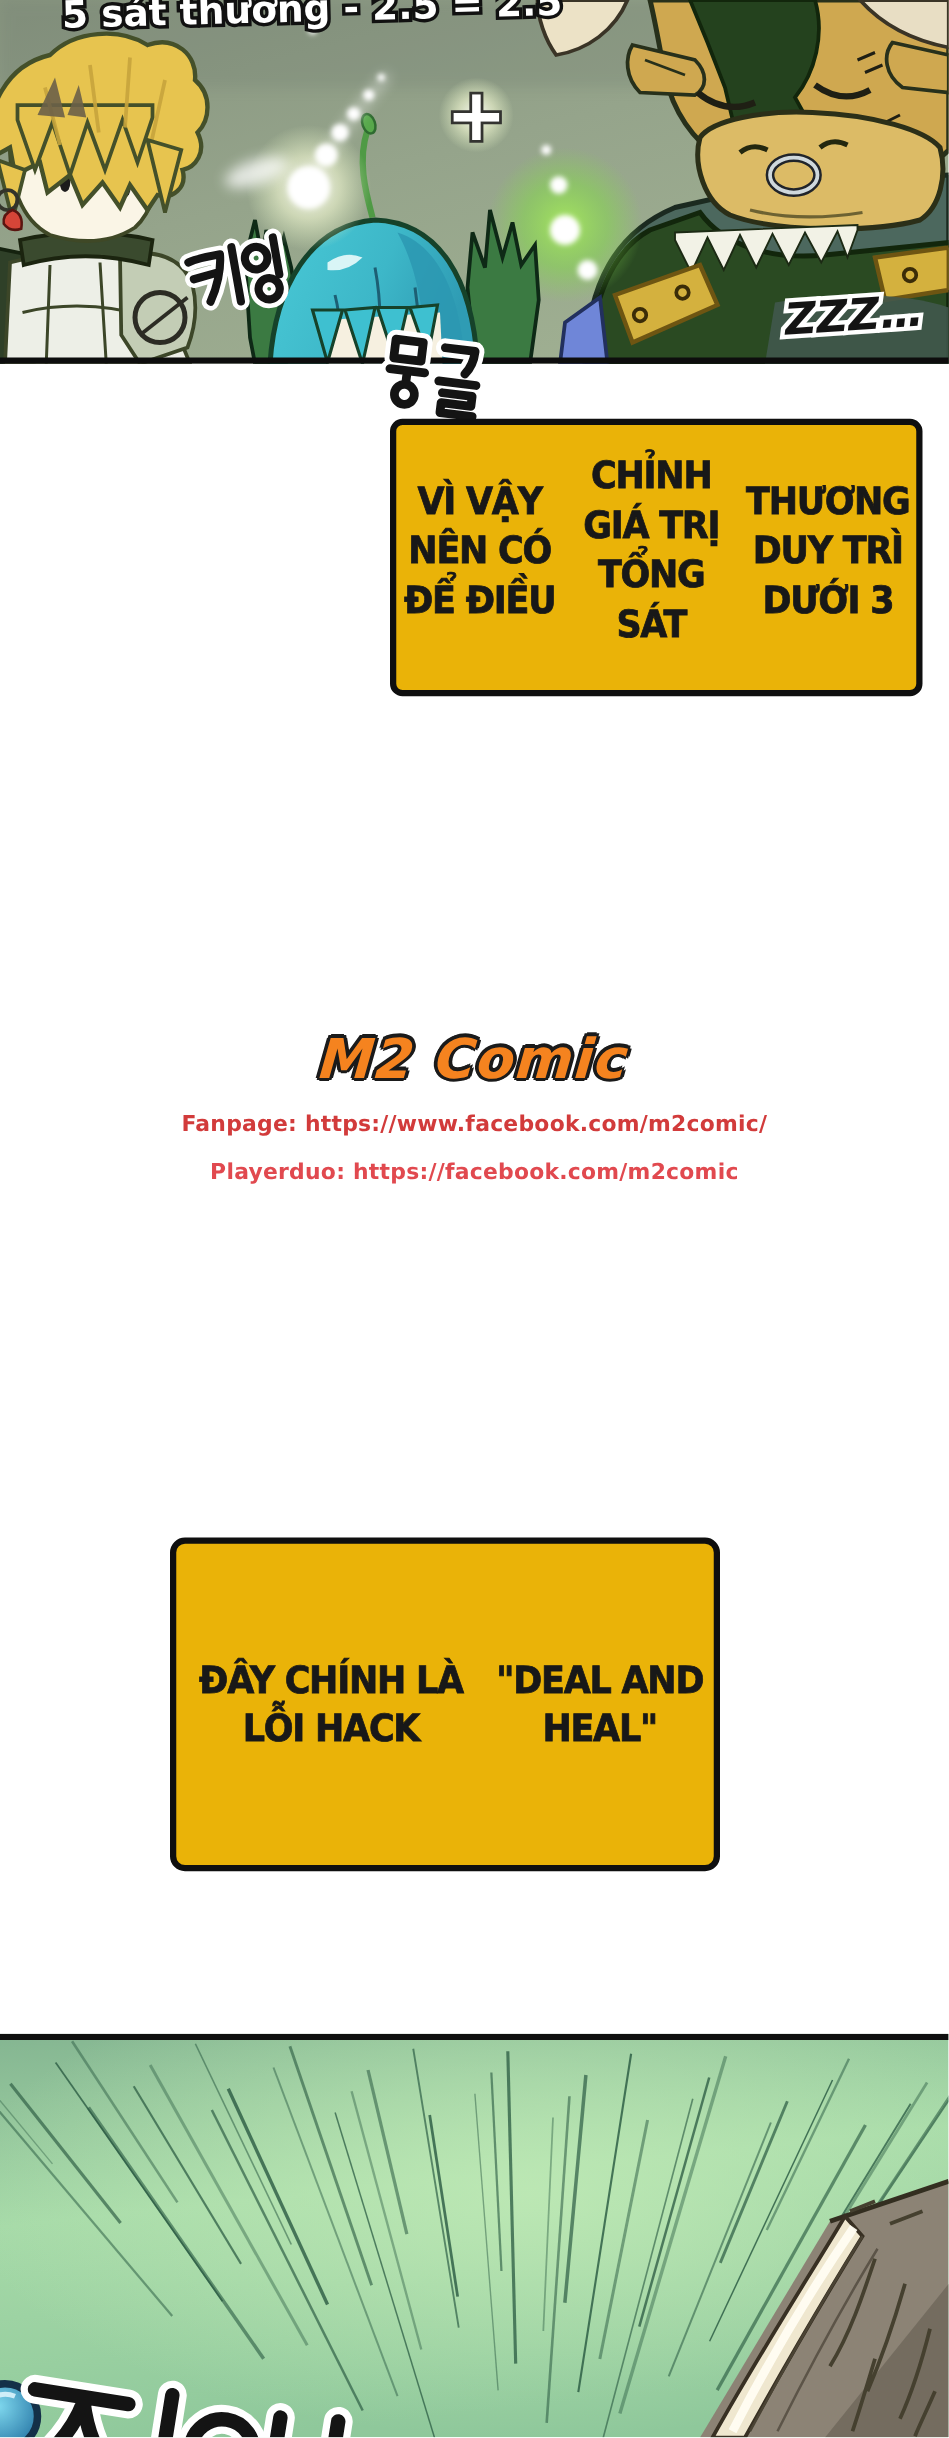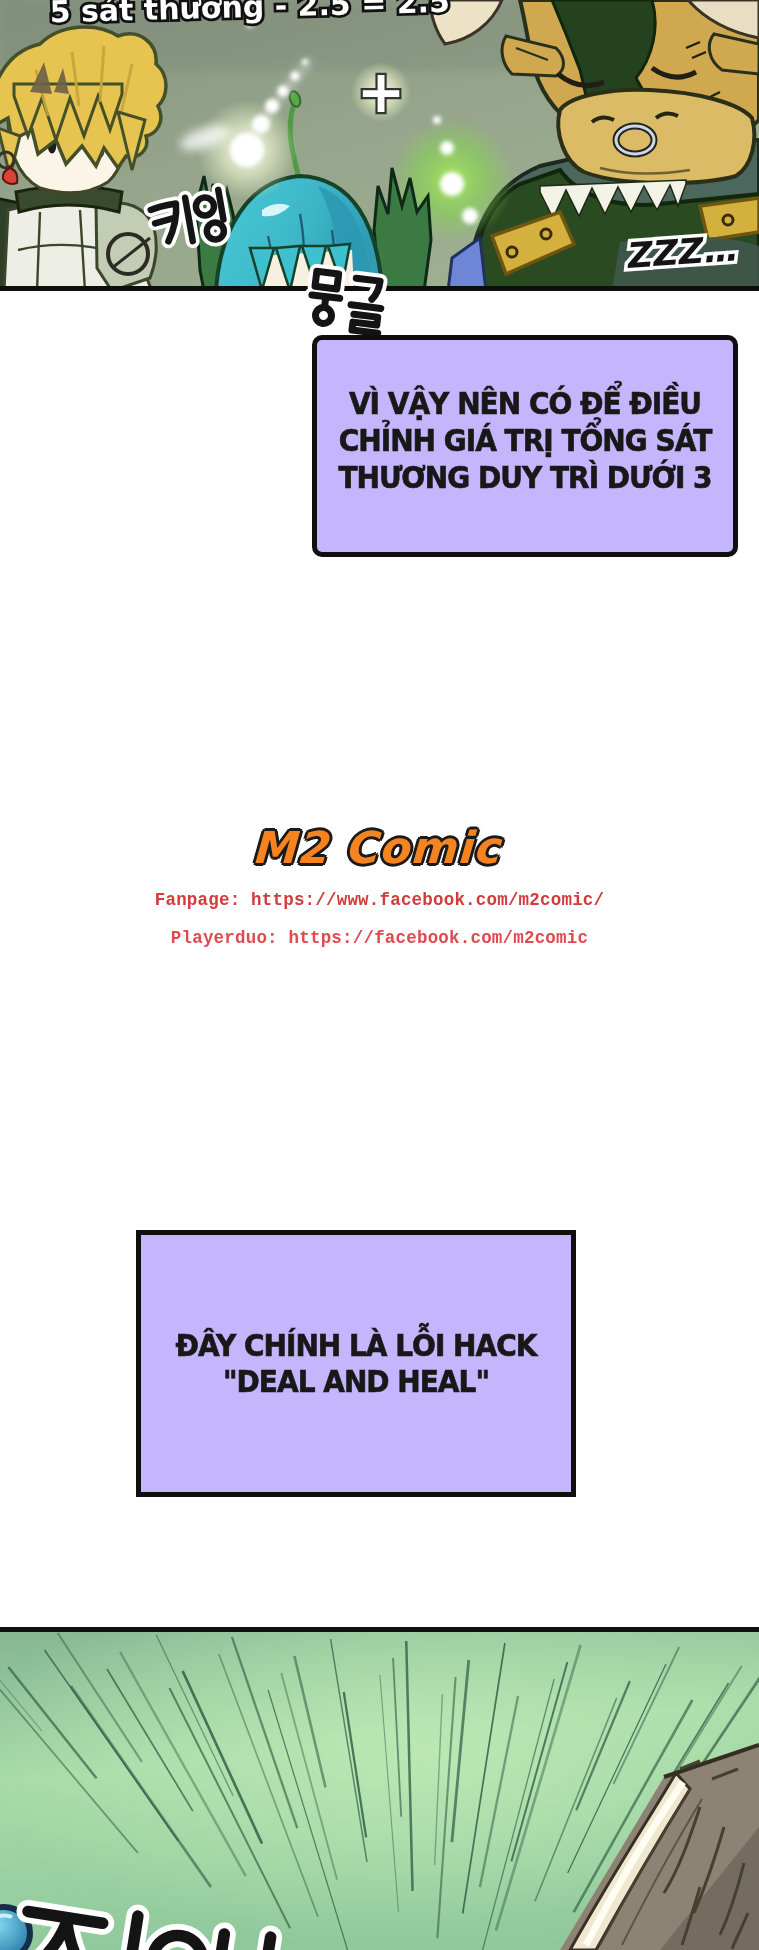--- a/index.html
+++ b/index.html
@@ -6,37 +6,37 @@
   body{width:759px;height:1950px;position:relative;overflow:hidden;
        font-family:"DejaVu Sans",sans-serif;}
   .page{position:absolute;inset:0;width:759px;height:1950px;background:#fff;overflow:hidden;}
 
   .top-panel{position:absolute;top:0;left:0;width:759px;height:291px;}
   .bottom-panel{position:absolute;top:1627px;left:0;width:759px;height:323px;}
   .top-panel svg,.bottom-panel svg{display:block;}
 
   .sfx-mungle{position:absolute;left:303px;top:268px;width:100px;height:74px;transform:rotate(7deg);}
 
-  .speech-box{position:absolute;background:#c4b5fd;border:5px solid #0f0f0f;
-      display:flex;flex-direction:column;align-items:center;justify-content:center;
+  .speech-box{position:absolute;background:#eab308;border:5px solid #0f0f0f;
+      display:flex;flex-direction:row;align-items:center;justify-content:center;
       text-align:center;color:#181818;}
   .box1{left:312px;top:335px;width:426px;height:222px;border-radius:10px;padding-bottom:12px;box-sizing:border-box;}
-  .box2{left:136px;top:1230px;width:440px;height:267px;border-radius:0;box-sizing:border-box;}
+  .box2{left:136px;top:1230px;width:440px;height:267px;border-radius:12px;box-sizing:border-box;}
   .speech-box p{margin:0;font-weight:bold;letter-spacing:-1px;transform:scaleY(1.07);
       -webkit-text-stroke:0.6px #181818;}
   .box1 p{font-size:28px;line-height:37px;}
   .box2 p{font-size:28px;line-height:36px;}
 
   .logo{position:absolute;top:820px;left:0;width:759px;text-align:center;
       font-size:44px;line-height:56px;font-weight:bold;font-style:italic;
       color:#F5831F;letter-spacing:1px;transform:skewX(-5deg);
       text-shadow:-2px -2px 0 #1b1b1b, 2px -2px 0 #1b1b1b, -2px 2px 0 #1b1b1b, 2px 2px 0 #1b1b1b,
                   -3px 0 0 #1b1b1b, 3px 0 0 #1b1b1b, 0 -3px 0 #1b1b1b, 0 3px 0 #1b1b1b;}
   .credit-line{position:absolute;left:0;width:759px;text-align:center;font-weight:bold;
-      font-size:17.5px;line-height:22px;letter-spacing:0.2px;font-family:Liberation Mono, monospace;}
+      font-size:17.5px;line-height:22px;letter-spacing:0.2px;}
   .fanpage{top:889px;color:#D23B3B;}
   .playerduo{top:927px;color:#E1494F;}
 
   .sfx path,.sfx circle{fill:none;stroke-linecap:round;stroke-linejoin:round;}
   .sfx .outer{stroke:#ffffff;}
   .sfx .inner{stroke:#141414;}
 </style>
 </head>
 <body>
 

